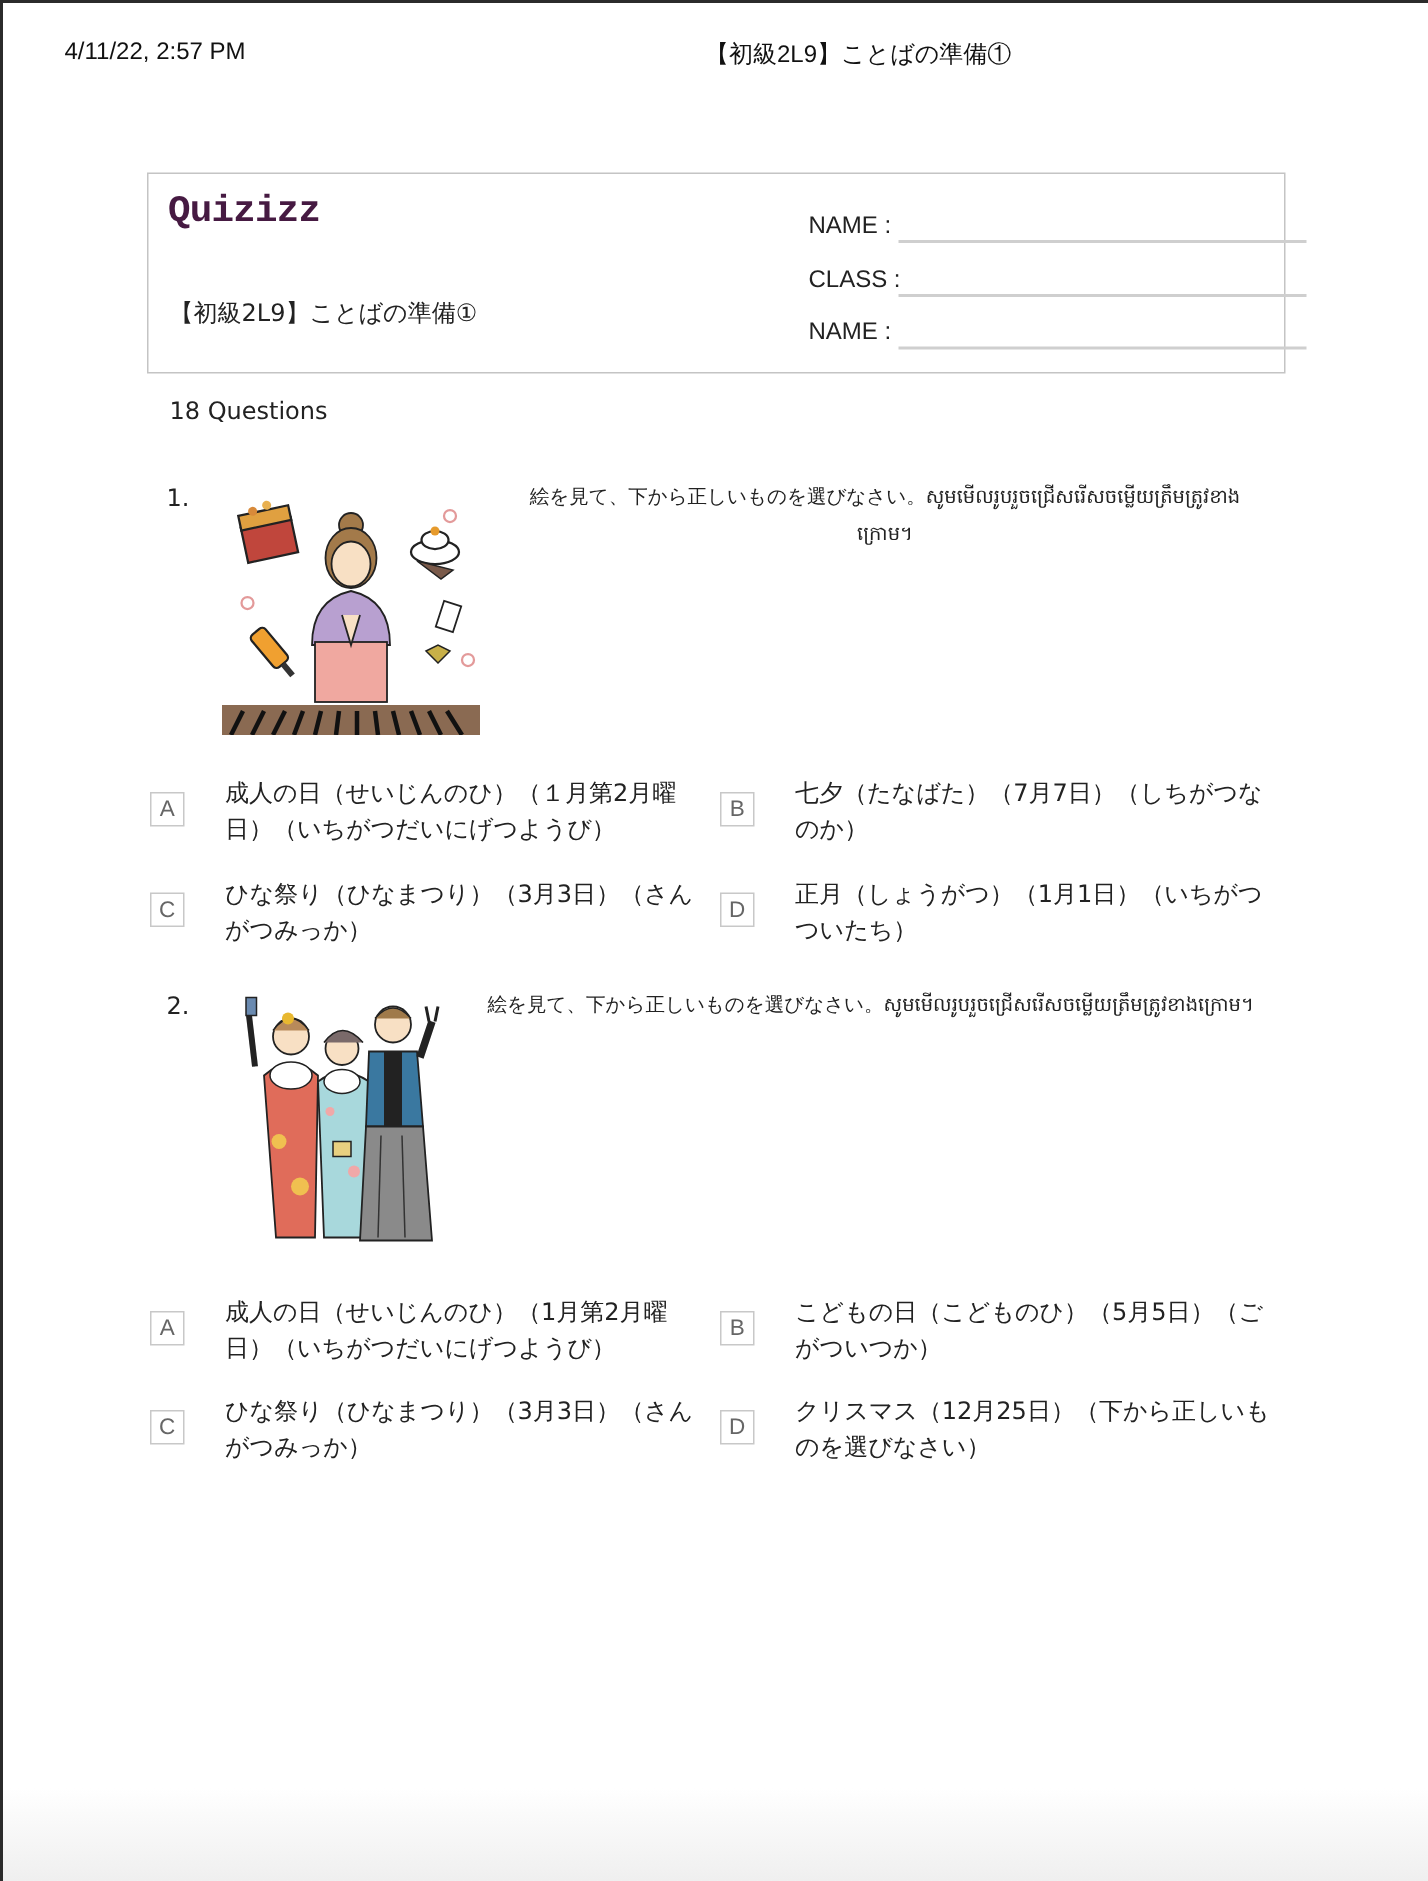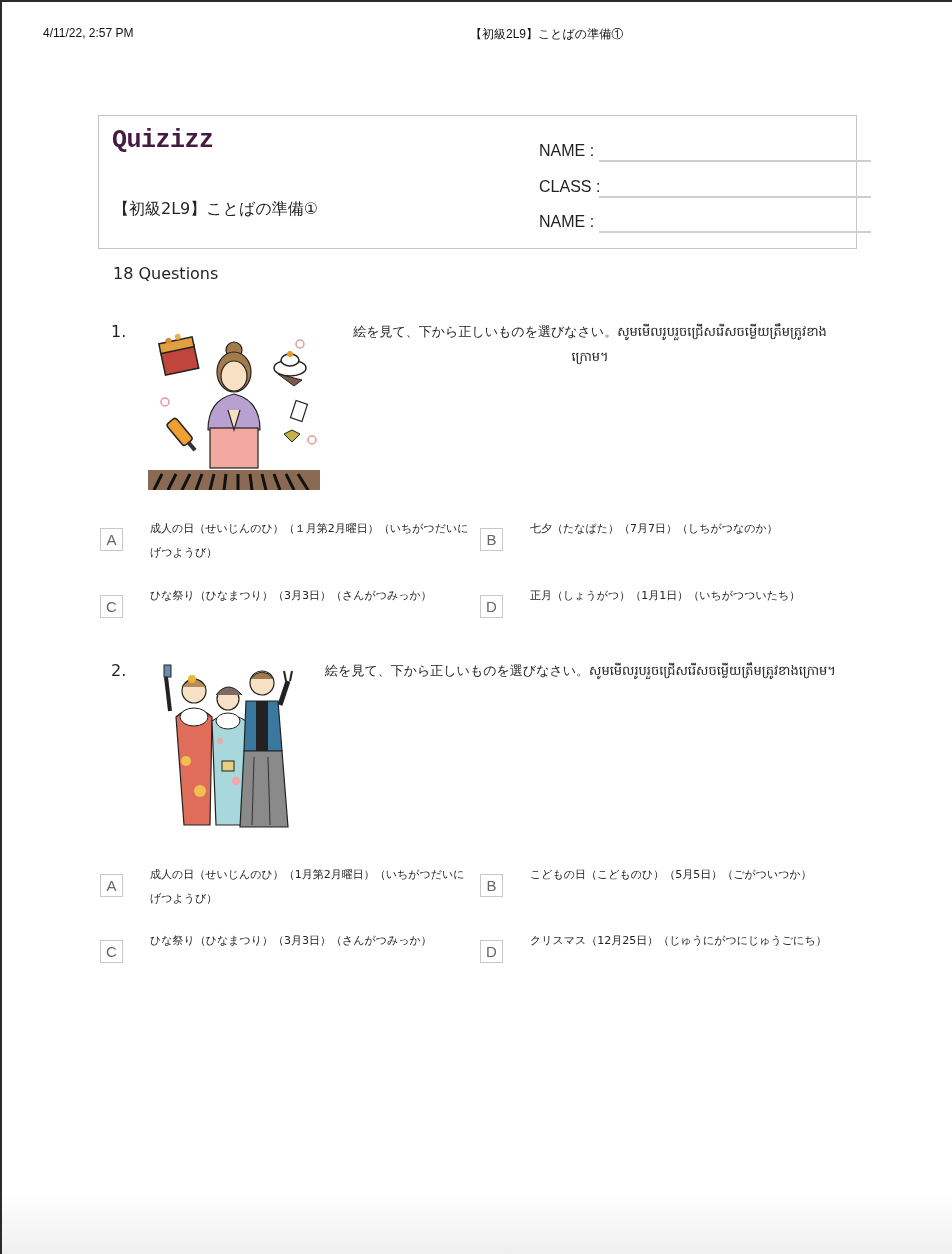--- a/index.html
+++ b/index.html
@@ -7,21 +7,21 @@
       width: 952px; height: 1254px; position: relative; overflow: hidden;
       background: #2b2b2b;
       font-family: "DejaVu Sans", "Liberation Sans", sans-serif;
     }
     .page {
       position: absolute; left: 2px; top: 2px; right: 0; bottom: 0;
       background: linear-gradient(to bottom, #ffffff 0px, #ffffff 1190px, #efefef 1252px);
     }
     .print-header {
       position: absolute; top: 24px; left: 0; right: 0; height: 20px;
-      font-family: "Liberation Sans", sans-serif; font-size: 12px; color: #111;
+      font-family: "Liberation Sans", sans-serif; font-size: 16px; color: #111;
     }
     .print-date { position: absolute; left: 41px; top: 0; }
     .print-title { position: absolute; left: 468px; top: 0; }
 
     .header-box {
       position: absolute; left: 96px; top: 113px; width: 759px; height: 134px;
       border: 1px solid #c4c4c4; box-sizing: border-box;
     }
     .logo {
       position: absolute; left: 13px; top: 10px;
@@ -65,21 +65,21 @@
       position: absolute; width: 360px; height: 50px;
     }
     .opt-box {
       position: absolute; left: 2px; top: 11px; width: 23px; height: 23px;
       border: 1px solid #c8c8c8; box-sizing: border-box;
       font-family: "Liberation Sans", sans-serif; font-size: 15px; color: #666;
       text-align: center; line-height: 22px;
     }
     .opt-text {
       position: absolute; left: 52px; top: 0; width: 320px;
-      font-size: 11px; line-height: 24px; color: #222;
+      font-size: 16px; line-height: 24px; color: #222;
     }
   </style>
 </head>
 <body>
 
 <div class="page">
 
   <div class="print-header">
     <span class="print-date">4/11/22, 2:57 PM</span>
     <span class="print-title">【初級2L9】ことばの準備①</span>
@@ -223,17 +223,17 @@
     <div class="option" style="left:380px; top:202px;">
       <span class="opt-box">B</span>
       <span class="opt-text">こどもの日（こどものひ）（5月5日）（ごがついつか）</span>
     </div>
     <div class="option" style="left:0; top:268px;">
       <span class="opt-box">C</span>
       <span class="opt-text">ひな祭り（ひなまつり）（3月3日）（さんがつみっか）</span>
     </div>
     <div class="option" style="left:380px; top:268px;">
       <span class="opt-box">D</span>
-      <span class="opt-text">クリスマス（12月25日）（じゅうにがつにじゅうごにち）</span>
+      <span class="opt-text">クリスマス（12月25日）（下から正しいものを選びなさい）</span>
     </div>
   </div>
 
 </div>
 
 </body></html>

